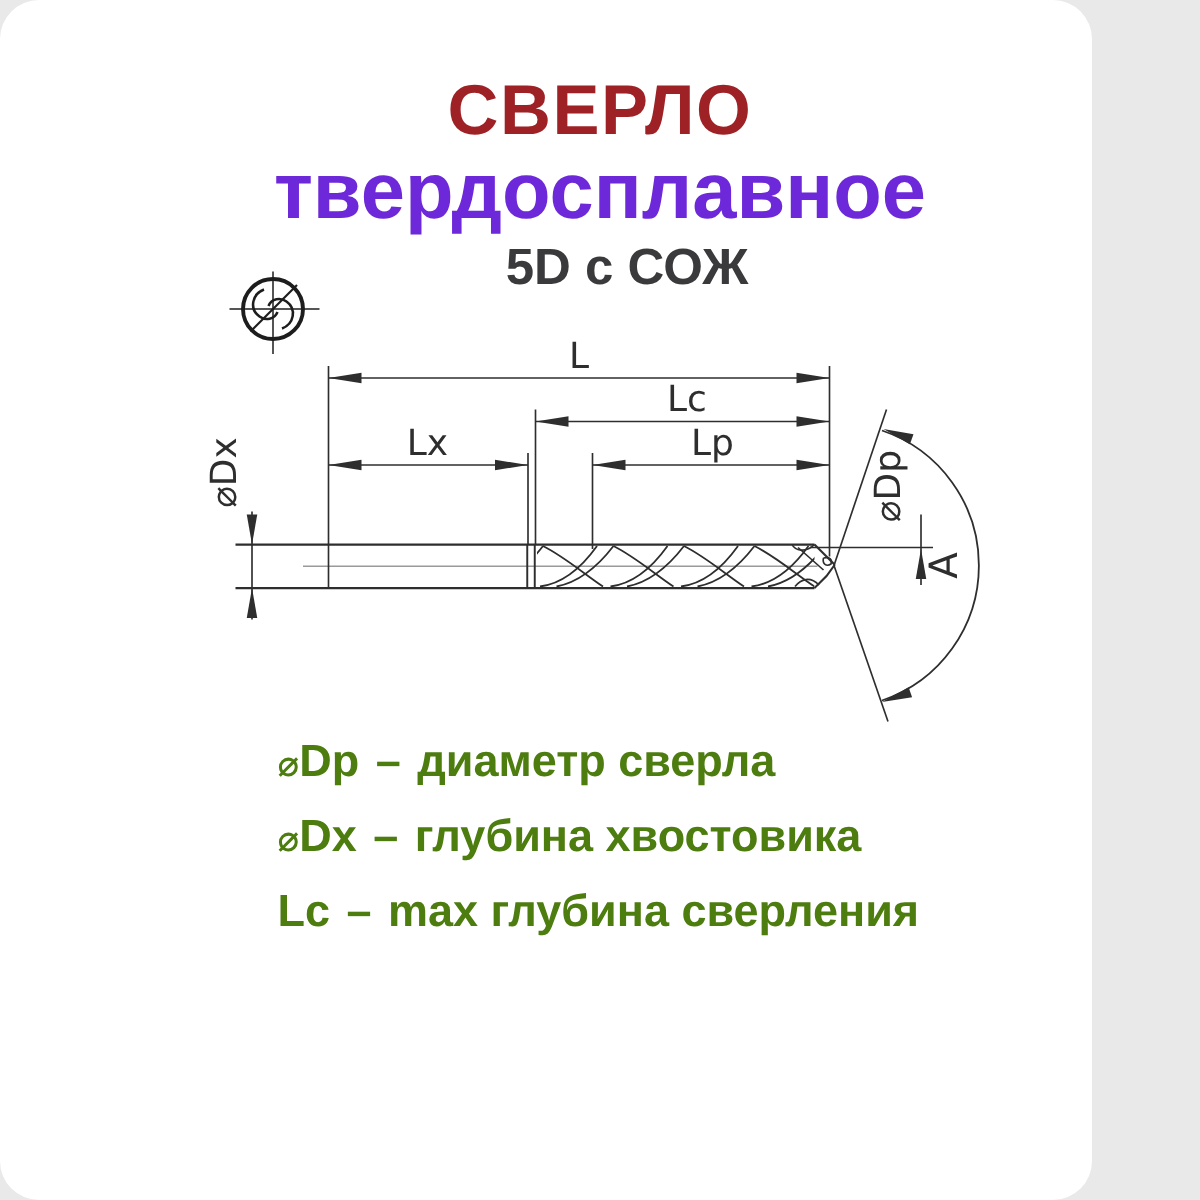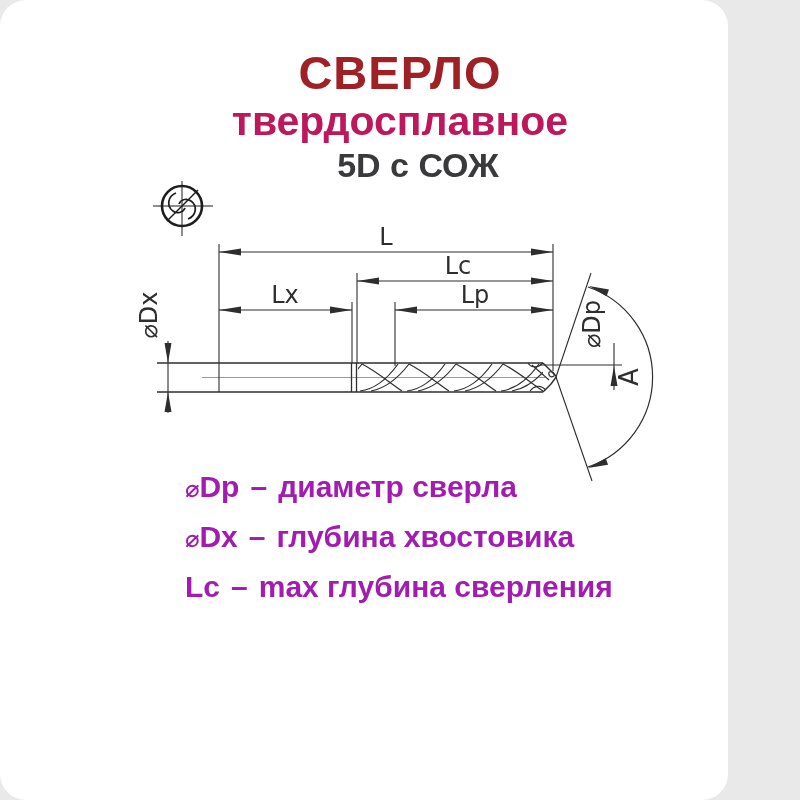--- a/index.html
+++ b/index.html
@@ -18,35 +18,35 @@
   .header{
     position:absolute;top:48px;left:0;width:800px;
     text-align:center;z-index:2;
   }
   .title{
     color:#9e2126;
     font-size:47px;font-weight:800;letter-spacing:1px;
     line-height:1.05;
   }
   .subtitle{
-    color:#be185d;
-    font-size:41px;font-weight:700;letter-spacing:0px;
+    color:#6d28d9;
+    font-size:53px;font-weight:700;letter-spacing:0px;
     line-height:1.08;margin-top:2px;
   }
   .subtitle2{
     color:#3a3a3c;
     font-size:34px;font-weight:700;
     line-height:1.1;margin-top:3px;padding-left:36px;
   }
   .drawing{
     position:absolute;left:0;top:0;width:800px;height:800px;z-index:1;
   }
   .legend{
-    position:absolute;left:185px;top:462px;z-index:2;
-    color:#a21caf;
+    position:absolute;left:185px;top:483px;z-index:2;
+    color:#4d7c0f;
   }
   .legend-row{
     height:50px;line-height:50px;
     font-size:30px;white-space:nowrap;
   }
   .legend-sym{font-weight:700;}
   .legend-phi{
     font-family:"DejaVu Sans","Liberation Sans",sans-serif;
     font-size:24px;font-weight:600;
   }

